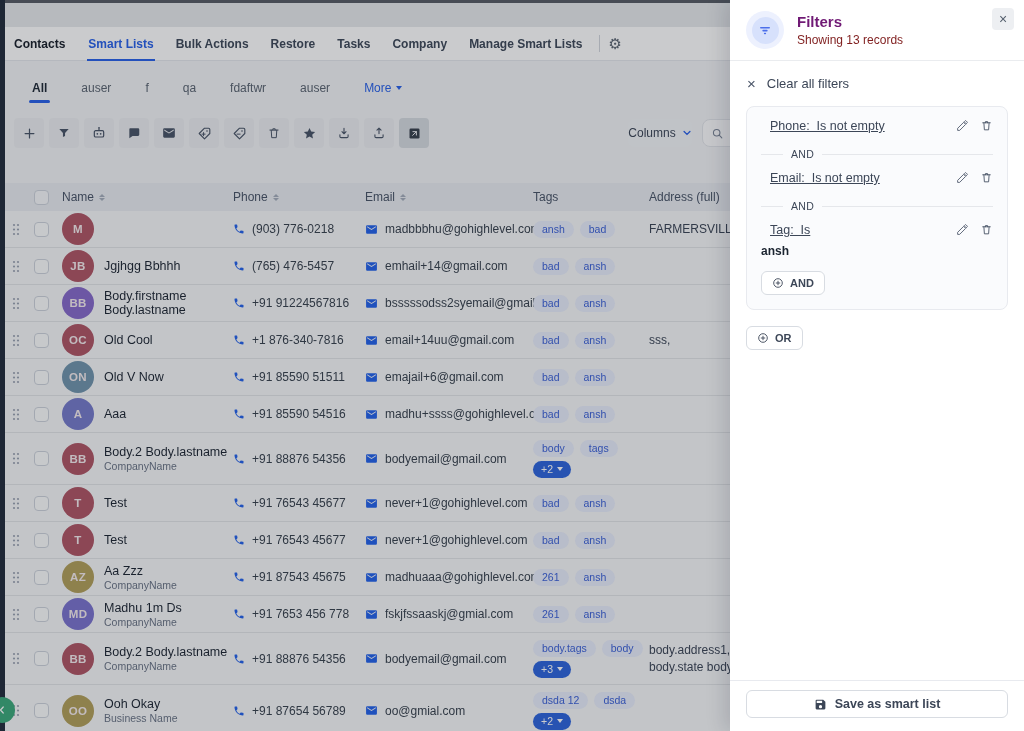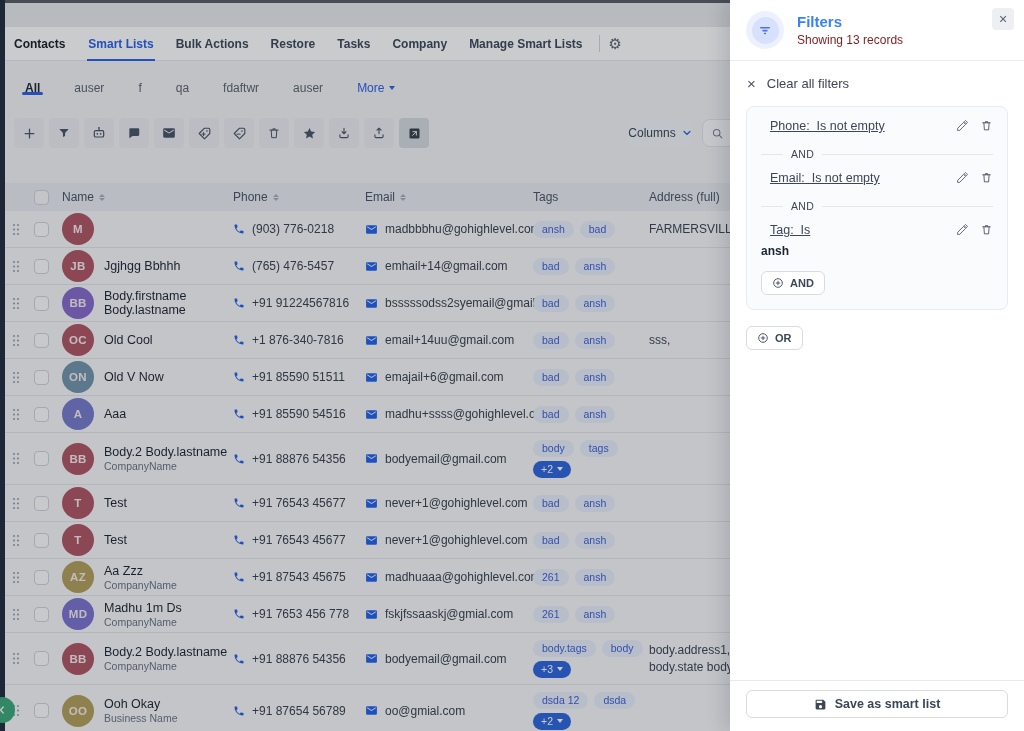--- a/index.html
+++ b/index.html
@@ -14,21 +14,21 @@
   .navrow { position:absolute; left:5px; top:27px; width:725px; height:34px; background:#fff;
             border-bottom:1px solid #e4e7ec; display:flex; align-items:center; }
   .page-title { font-size:12px; font-weight:700; color:#19202b; padding-left:9px; margin-right:12px; }
   .nav-tabs { display:flex; height:34px; }
   .nav-tab { font-size:12px; font-weight:700; color:#3f4a5a; padding:0 11px; display:flex; align-items:center; position:relative; cursor:pointer; white-space:nowrap; }
   .nav-tab.active { color:#2a62e9;text-align:right; }
   .nav-tab.active::after { content:''; position:absolute; left:10px; right:10px; bottom:0; height:2px; background:#2a62e9; }
   .nav-sep { width:1px; height:17px; background:#d3d7dd; margin:0 9px 0 5px; }
   .gear { font-size:15px; color:#5b6572; cursor:pointer; }
 
-  .subtabs { position:absolute; left:8px; top:72px; height:31px; display:flex; z-index:2;align-items:center; }
+  .subtabs { position:absolute; left:15px; top:72px; height:31px; display:flex; z-index:2; }
   .sub-tab { font-size:12px; color:#5b6572; padding:0 17px; display:flex; align-items:center; position:relative; cursor:pointer; }
   .sub-tab.active { color:#1f2937; font-weight:700; }
   .sub-tab.active::after { content:''; position:absolute; left:14px; right:14px; bottom:0; height:3px; background:#2a62e9; border-radius:2px; }
   .sub-tab.more { color:#2a62e9; gap:5px; }
   .caret { width:0; height:0; border-left:3.5px solid transparent; border-right:3.5px solid transparent; border-top:4px solid currentColor; display:inline-block; }
 
   .toolbar { position:absolute; left:14px; top:118px; display:flex; gap:5px; z-index:2; }
   .tbtn { width:30px; height:30px; border-radius:4px; background:#eceef1; color:#4a5568;
           display:flex; align-items:center; justify-content:center; cursor:pointer; }
   .tbtn.active { background:#d7dbe1; color:#39424e; }
@@ -69,21 +69,21 @@
   .green-bubble { position:absolute; left:-11px; top:697px; width:26px; height:26px; border-radius:50%;
                background:#3da97c; color:#fff; display:flex; align-items:center; justify-content:center; z-index:7; cursor:pointer; }
   .dim { position:absolute; left:0; top:0; width:730px; height:731px; background:rgba(13,18,26,0.22); z-index:50; pointer-events:none; }
 
   
   .panel { position:absolute; right:0; top:0; width:294px; height:731px; background:#fff; z-index:100;
            box-shadow:-6px 0 18px rgba(16,24,40,.14); }
   .p-head { position:relative; height:61px; border-bottom:1px solid #eaecef; padding:11px 16px; display:flex; gap:13px; }
   .p-ico { width:38px; height:38px; border-radius:50%; background:#edf1fe; display:flex; align-items:center; justify-content:center; flex:none;}
   .p-ico-in { width:27px; height:27px; border-radius:50%; background:#d7e1fc; display:flex; align-items:center; justify-content:center; }
-  .p-title { font-size:15px; font-weight:700; color:#3b82f6; margin-top:2px; }
+  .p-title { font-size:15px; font-weight:700; color:#701a75; margin-top:2px; }
   .p-sub { font-size:12px; color:#7f1d1d; margin-top:3px; }
   .p-close { position:absolute; right:10px; top:8px; width:22px; height:22px; background:#edeff2; border-radius:4px;
              color:#55606e; font-size:14px; line-height:1; display:flex; align-items:center; justify-content:center; cursor:pointer; }
   .p-clear { display:flex; align-items:center; gap:11px; padding:15px 17px 14px; font-size:13px; color:#3c4657; cursor:pointer; }
   .p-clear .x { font-size:15px; line-height:1; color:#4a5568; }
   .f-card { margin:1px 16px 0; background:#fafbfd; border:1px solid #e8eaef; border-radius:8px; padding:12px 14px 14px; }
   .f-item { display:flex; align-items:flex-start;margin-left:9px; }
   .f-label { flex:1; font-size:12.5px; color:#3c4657; text-decoration:underline; white-space:pre; cursor:pointer; }
   .f-icons { display:flex; gap:11px; color:#4a5568; }
   .f-icons span { cursor:pointer; display:flex; }

